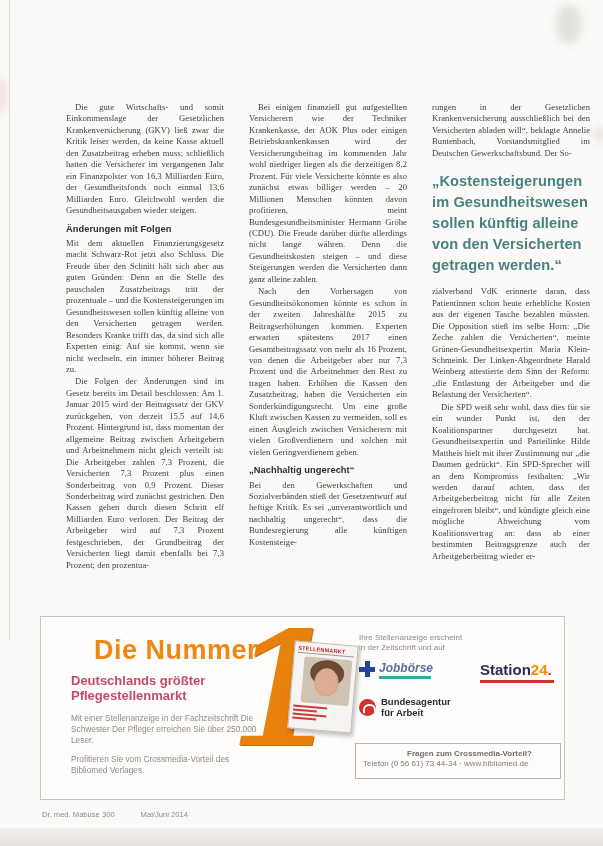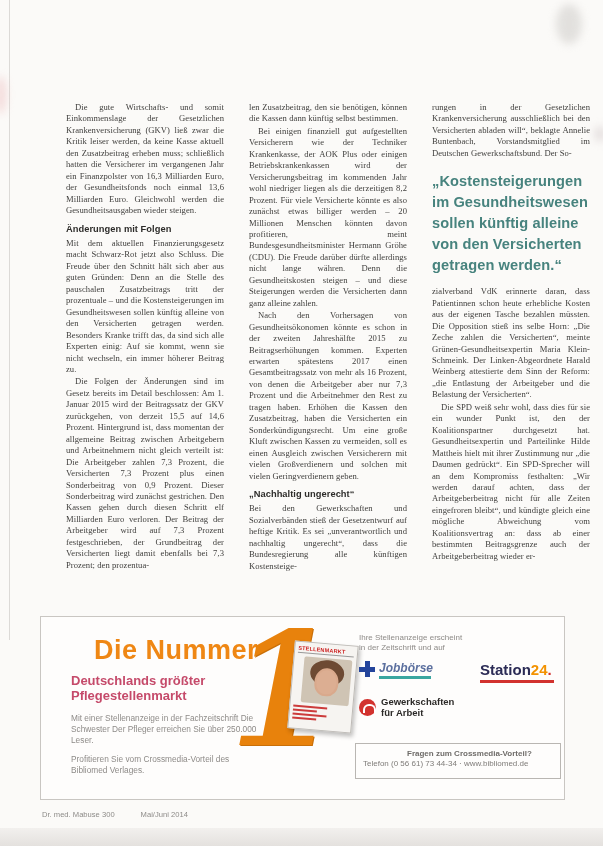--- a/index.html
+++ b/index.html
@@ -110,21 +110,20 @@
 
 
   <div class="cols">
     <div class="col">
       <p>Die gute Wirtschafts- und somit Einkommenslage der Gesetzlichen Krankenversicherung (GKV) ließ zwar die Kritik leiser werden, da keine Kasse aktuell den Zusatzbeitrag erheben muss; schließlich hatten die Versicherer im vergangenen Jahr ein Finanzpolster von 16,3 Milliarden Euro, der Gesundheitsfonds noch einmal 13,6 Milliarden Euro. Gleichwohl werden die Gesundheitsausgaben wieder steigen.</p>
       <div class="subhead">Änderungen mit Folgen</div>
       <p class="afterhead">Mit dem aktuellen Finanzierungsgesetz macht Schwarz-Rot jetzt also Schluss. Die Freude über den Schnitt hält sich aber aus guten Gründen: Denn an die Stelle des pauschalen Zusatzbeitrags tritt der prozentuale – und die Kostensteigerungen im Gesundheitswesen sollen künftig alleine von den Versicherten getragen werden. Besonders Kranke trifft das, da sind sich alle Experten einig: Auf sie kommt, wenn sie nicht wechseln, ein immer höherer Beitrag zu.</p>
       <p>Die Folgen der Änderungen sind im Gesetz bereits im Detail beschlossen: Am 1. Januar 2015 wird der Beitragssatz der GKV zurückgehen, von derzeit 15,5 auf 14,6 Prozent. Hintergrund ist, dass momentan der allgemeine Beitrag zwischen Arbeitgebern und Arbeitnehmern nicht gleich verteilt ist: Die Arbeitgeber zahlen 7,3 Prozent, die Versicherten 7,3 Prozent plus einen Sonderbeitrag von 0,9 Prozent. Dieser Sonderbeitrag wird zunächst gestrichen. Den Kassen gehen durch diesen Schritt elf Milliarden Euro verloren. Der Beitrag der Arbeitgeber wird auf 7,3 Prozent festgeschrieben, der Grundbeitrag der Versicherten liegt damit ebenfalls bei 7,3 Prozent; den prozentua-</p>
     </div>
     <div class="col">
-      <p class="cont">len Zusatzbeitrag, den sie benötigen, können die Kassen dann künftig selbst bestimmen.</p>
       <p>Bei einigen finanziell gut aufgestellten Versicherern wie der Techniker Krankenkasse, der AOK Plus oder einigen Betriebskrankenkassen wird der Versicherungsbeitrag im kommenden Jahr wohl niedriger liegen als die derzeitigen 8,2 Prozent. Für viele Versicherte könnte es also zunächst etwas billiger werden – 20 Millionen Menschen könnten davon profitieren, meint Bundesgesundheitsminister Hermann Gröhe (CDU). Die Freude darüber dürfte allerdings nicht lange währen. Denn die Gesundheitskosten steigen – und diese Steigerungen werden die Versicherten dann ganz alleine zahlen.</p>
       <p>Nach den Vorhersagen von Gesundheitsökonomen könnte es schon in der zweiten Jahreshälfte 2015 zu Beitragserhöhungen kommen. Experten erwarten spätestens 2017 einen Gesamtbeitragssatz von mehr als 16 Prozent, von denen die Arbeitgeber aber nur 7,3 Prozent und die Arbeitnehmer den Rest zu tragen haben. Erhöhen die Kassen den Zusatzbeitrag, haben die Versicherten ein Sonderkündigungsrecht. Um eine große Kluft zwischen Kassen zu vermeiden, soll es einen Ausgleich zwischen Versicherern mit vielen Großverdienern und solchen mit vielen Geringverdienern geben.</p>
       <div class="subhead">„Nachhaltig ungerecht“</div>
       <p class="afterhead">Bei den Gewerkschaften und Sozialverbänden stieß der Gesetzentwurf auf heftige Kritik. Es sei „unverantwortlich und nachhaltig ungerecht“, dass die Bundesregierung alle künftigen Kostensteige-</p>
     </div>
     <div class="col">
       <p class="cont">rungen in der Gesetzlichen Krankenversicherung ausschließlich bei den Versicherten abladen will“, beklagte Annelie Buntenbach, Vorstandsmitglied im Deutschen Gewerkschaftsbund. Der So-</p>
       <div class="pullquote">„Kostensteigerungen im Gesundheitswesen sollen künftig alleine von den Versicherten getragen werden.“</div>
       <p class="cont">zialverband VdK erinnerte daran, dass Patientinnen schon heute erhebliche Kosten aus der eigenen Tasche bezahlen müssten. Die Opposition stieß ins selbe Horn: „Die Zeche zahlen die Versicherten“, meinte Grünen-Gesundheitsexpertin Maria Klein-Schmeink. Der Linken-Abgeordnete Harald Weinberg attestierte dem Sinn der Reform: „die Entlastung der Arbeitgeber und die Belastung der Versicherten“.</p>
       <p>Die SPD weiß sehr wohl, dass dies für sie ein wunder Punkt ist, den der Koalitionspartner durchgesetzt hat. Gesundheitsexpertin und Parteilinke Hilde Mattheis hielt mit ihrer Zustimmung nur „die Daumen gedrückt“. Ein SPD-Sprecher will an dem Kompromiss festhalten: „Wir werden darauf achten, dass der Arbeitgeberbeitrag nicht für alle Zeiten eingefroren bleibt“, und kündigte gleich eine mögliche Abweichung vom Koalitionsvertrag an: dass ab einer bestimmten Beitragsgrenze auch der Arbeitgeberbeitrag wieder er-</p>
@@ -175,21 +174,21 @@
       </div>
       <div class="station">
         <span class="st-main"><span>Station</span><span class="st-24">24</span><span class="st-dot">.</span></span>
         <div class="st-tag"></div>
       </div>
     </div>
 
     <div class="ba">
       <div class="ba-circle"></div>
       <div class="ba-text">
-        <div>Gewerkschaften</div>
+        <div>Bundesagentur</div>
         <div>für Arbeit</div>
       </div>
     </div>
 
     <div class="contact">
       <div class="c1">Fragen zum Crossmedia-Vorteil?</div>
       <div>Telefon (0 56 61) 73 44-34 · www.bibliomed.de</div>
     </div>
   </div>
 

